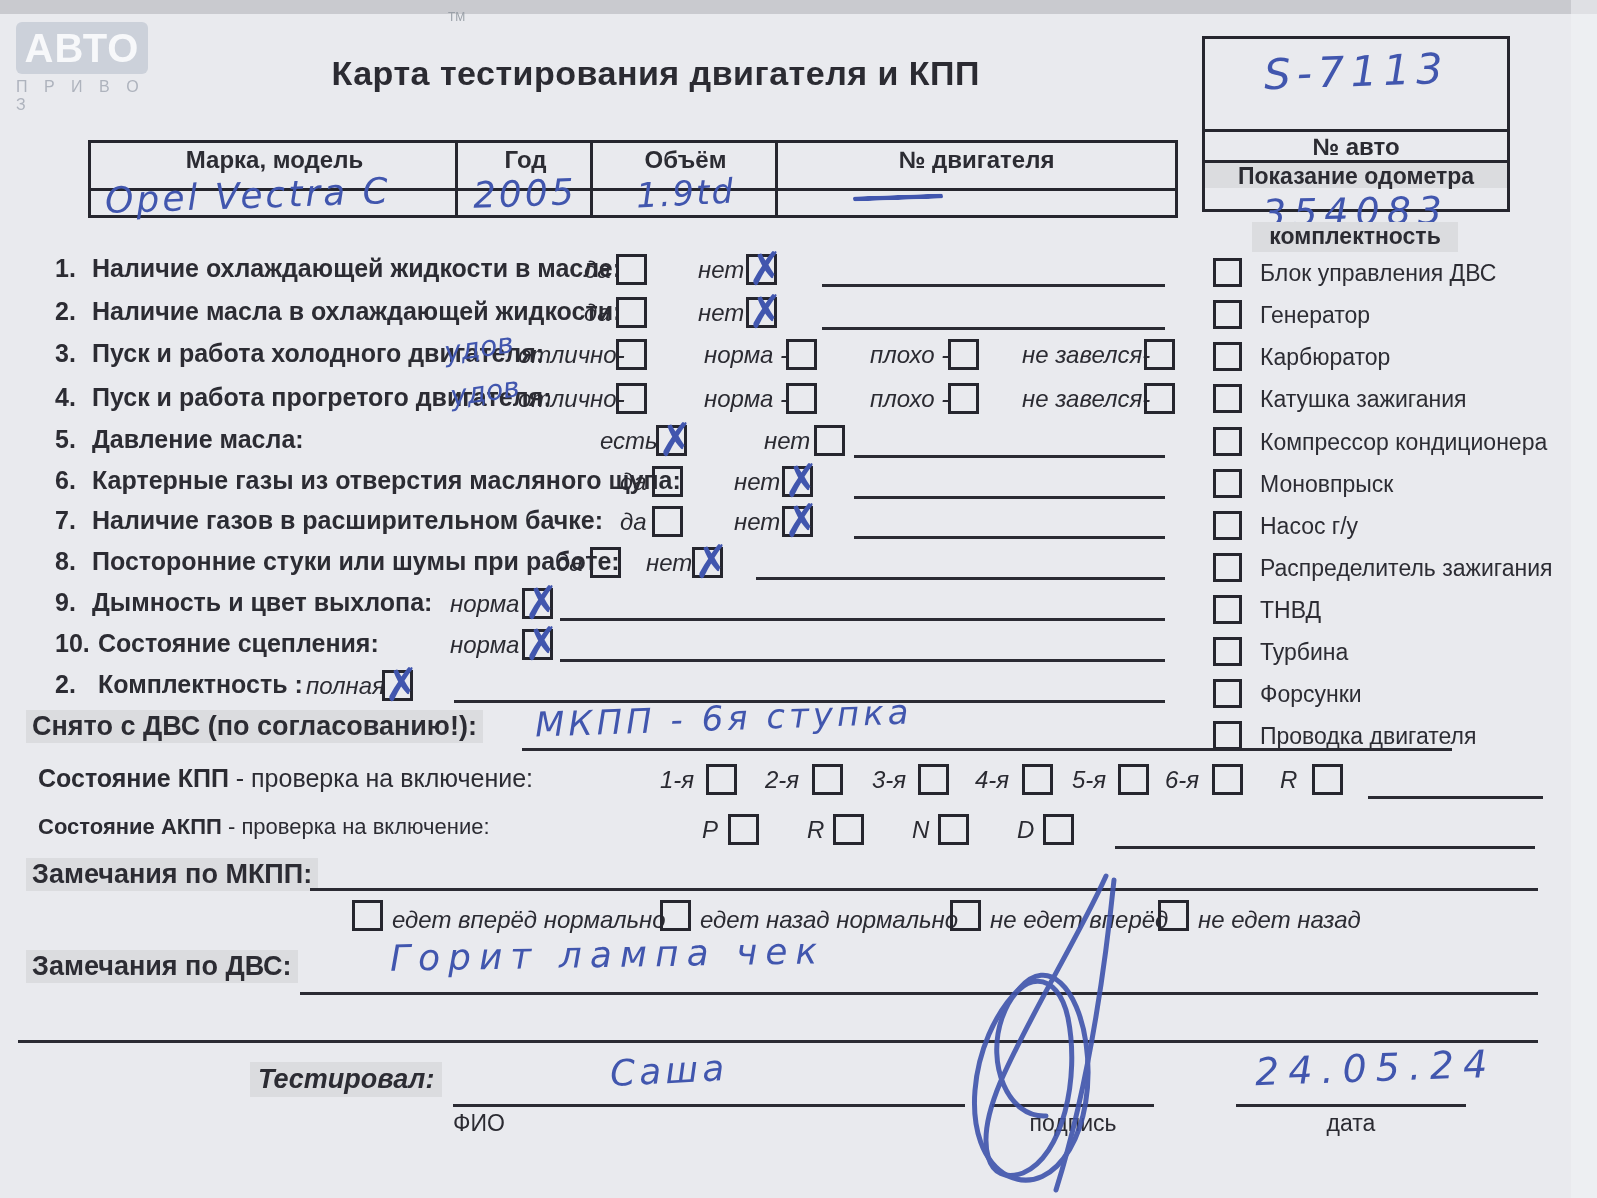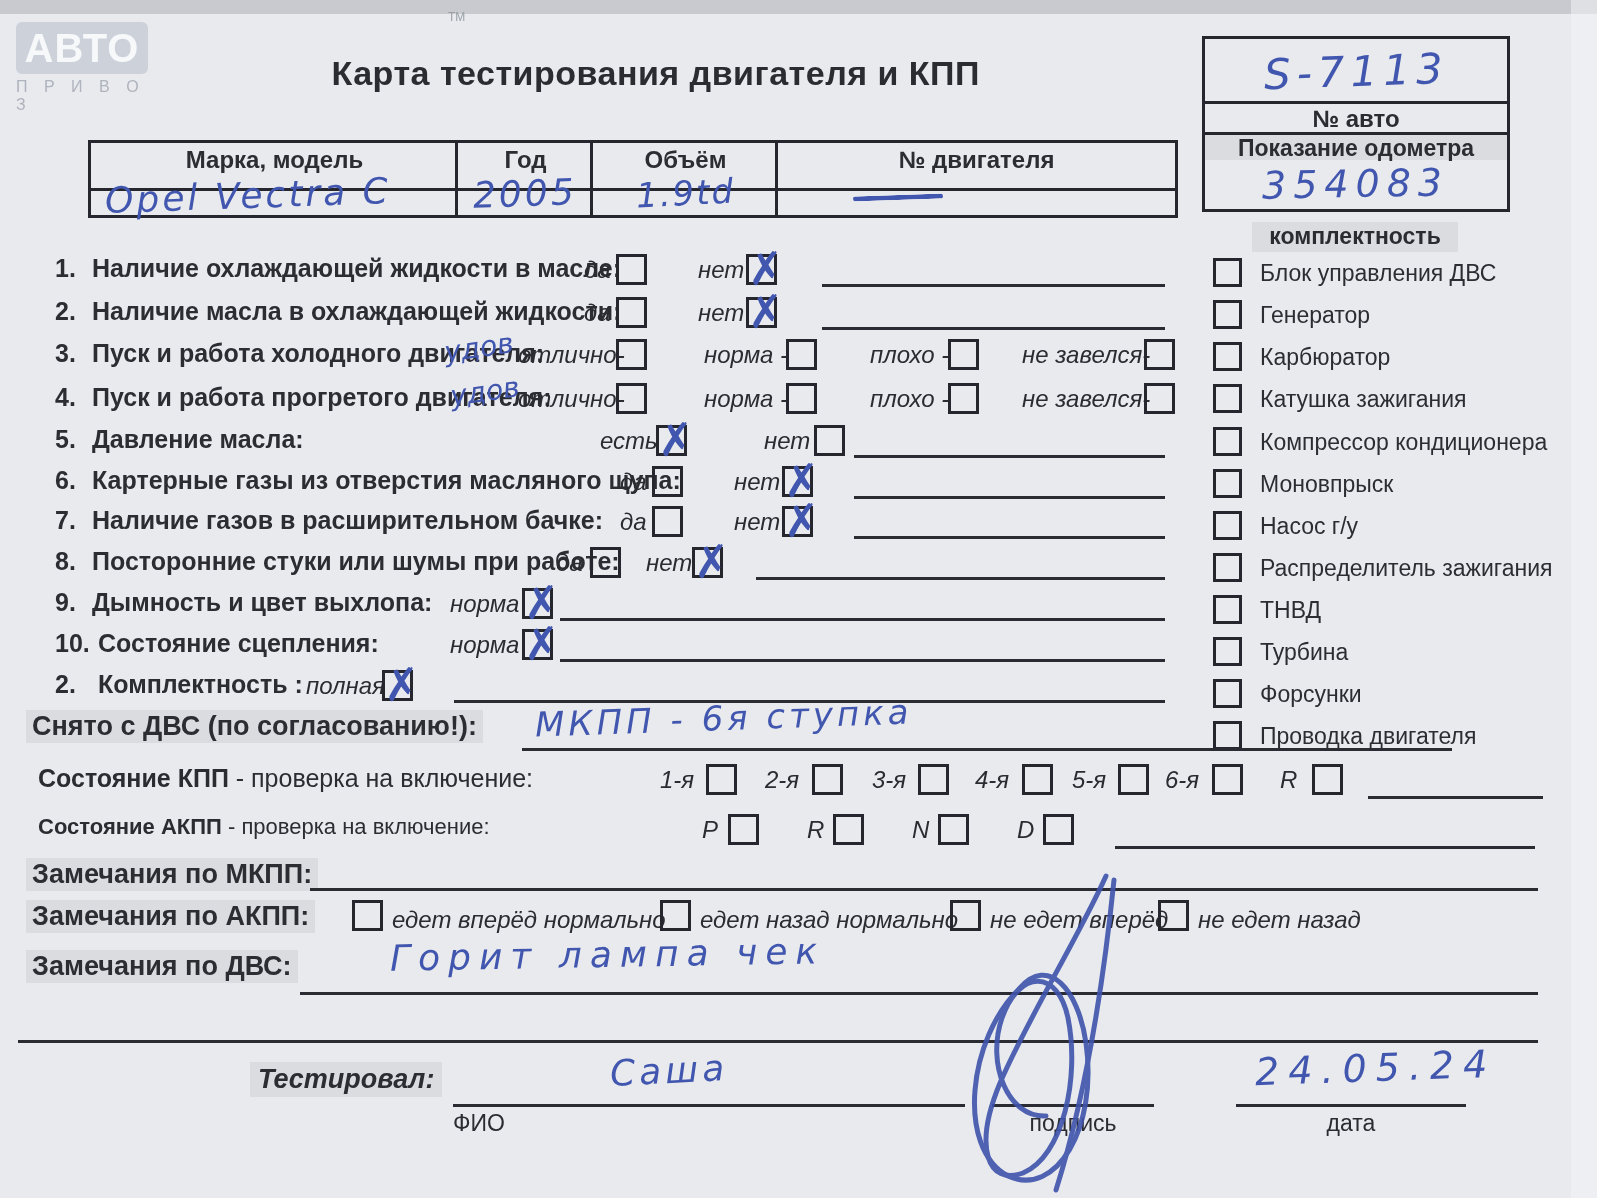--- a/index.html
+++ b/index.html
@@ -54,21 +54,21 @@
     <div style="color:#aeb3bd;font-size:16px;letter-spacing:6px;margin-top:4px;">П Р И В О З</div>
   </div>
   <div class="abs" style="left:448px;top:10px;font-size:12px;color:#9aa0a8;">ТМ</div>
 
   <div class="abs b" style="left:300px;top:54px;width:680px;text-align:right;font-size:34px;letter-spacing:.5px;">Карта тестирования двигателя и КПП</div>
 
   <div class="abs" id="idbox">
     <div class="r" style="height:62px;">
       <span class="hw" style="font-size:42px;letter-spacing:6px;display:inline-block;transform:rotate(-2deg);margin-top:8px;">S-7113</span>
     </div>
-    <div class="r" style="height:31px;border-top:3px solid #26262e;">
+    <div class="r" style="height:31px;border-top:3px solid #26262e;margin-top:28px;">
       <span class="b" style="font-size:24px;line-height:30px;">№ авто</span>
     </div>
     <div class="r band" style="height:28px;border-top:3px solid #26262e;">
       <span class="b" style="font-size:23px;line-height:27px;">Показание одометра</span>
     </div>
     <div class="r" style="height:49px;">
       <span class="hw" style="font-size:38px;letter-spacing:7px;display:inline-block;transform:rotate(-1deg);margin-top:2px;">354083</span>
     </div>
   </div>
 
@@ -305,21 +305,20 @@
     <div class="box" style="left:1043px;"></div>
     <div class="line" style="left:1115px;top:32px;width:420px;"></div>
   </div>
 
   <div class="crow" style="top:858px;height:40px;">
     <span class="abs itm band" style="left:26px;font-size:27px;padding:1px 6px;">Замечания по МКПП:</span>
     <div class="line" style="left:310px;top:30px;width:1228px;"></div>
   </div>
 
   <div class="crow" style="top:900px;height:44px;">
-    <span class="abs itm band" style="left:26px;font-size:27px;padding:1px 6px;">Замечания по АКПП:</span>
     <div class="box" style="left:352px;"></div>
     <span class="abs it" style="left:392px;top:6px;">едет вперёд нормально</span>
     <div class="box" style="left:660px;"></div>
     <span class="abs it" style="left:700px;top:6px;">едет назад нормально</span>
     <div class="box" style="left:950px;"></div>
     <span class="abs it" style="left:990px;top:6px;">не едет вперёд</span>
     <div class="box" style="left:1158px;"></div>
     <span class="abs it" style="left:1198px;top:6px;">не едет назад</span>
   </div>
 

